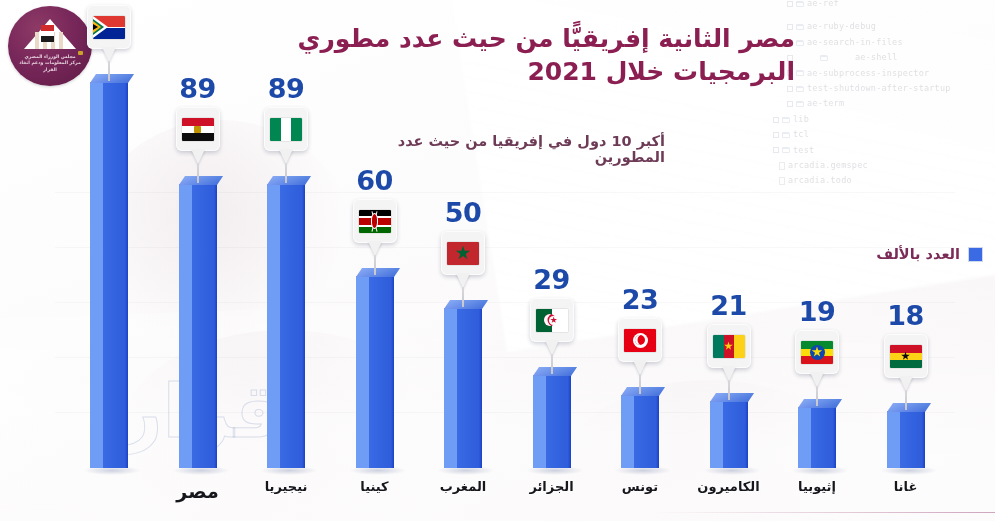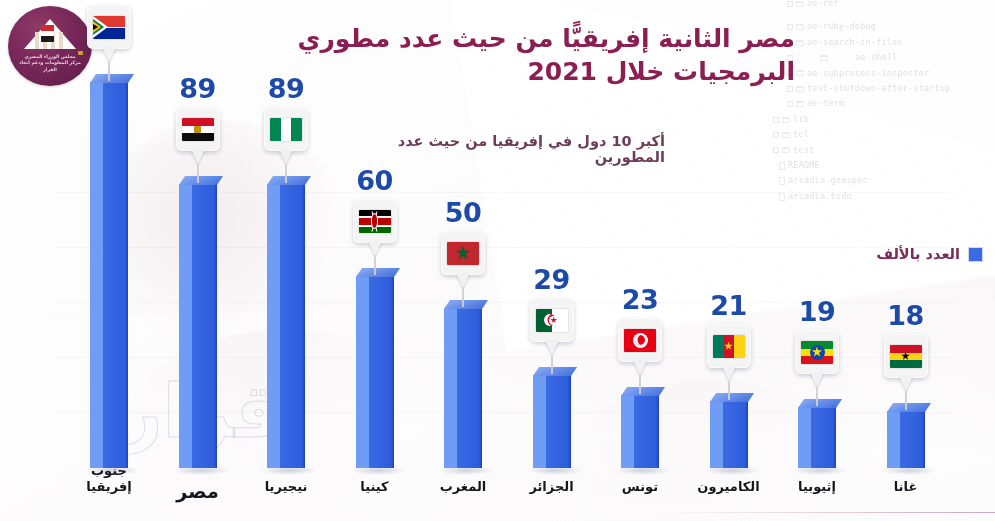--- a/index.html
+++ b/index.html
@@ -328,24 +328,20 @@
       </div>
       <div class="row" style="padding-left: 8px;">
         <span class="sq"></span>
         <span class="fld"></span>
         <span class="txt">tcl</span>
       </div>
       <div class="row" style="padding-left: 8px;">
         <span class="sq"></span>
         <span class="fld"></span>
         <span class="txt">test</span>
-      </div>
-      <div class="row" style="padding-left: 14px;">
-        <span class="doc"></span>
-        <span class="txt">README</span>
       </div>
       <div class="row" style="padding-left: 14px;">
         <span class="doc"></span>
         <span class="txt">arcadia.gemspec</span>
       </div>
       <div class="row" style="padding-left: 14px;">
         <span class="doc"></span>
         <span class="txt">arcadia.todo</span>
       </div>
     </div>
@@ -386,21 +382,20 @@
               <span class="b1"></span>
               <span class="b2"></span>
               <span class="b3"></span>
               <span class="b4"></span>
               <span class="b5"></span>
             </div>
           </div>
           <div class="tail"></div>
           <div class="stem" style="height: 20px;"></div>
         </div>
-        <div class="clabel">جنوب إفريقيا</div>
       </div>
       <div class="col" style="left: 170.5px; width: 54px; height: 521px;">
         <div class="bar" style="height: 284px; width: 54px;">
           <div class="shadow"></div>
           <div class="face" style="height: 284px;"></div>
           <div class="top" style="bottom: 283px;"></div>
         </div>
         <div class="pin" style="bottom: 357px;">
           <div class="card">
             <div class="flag f-eg">

